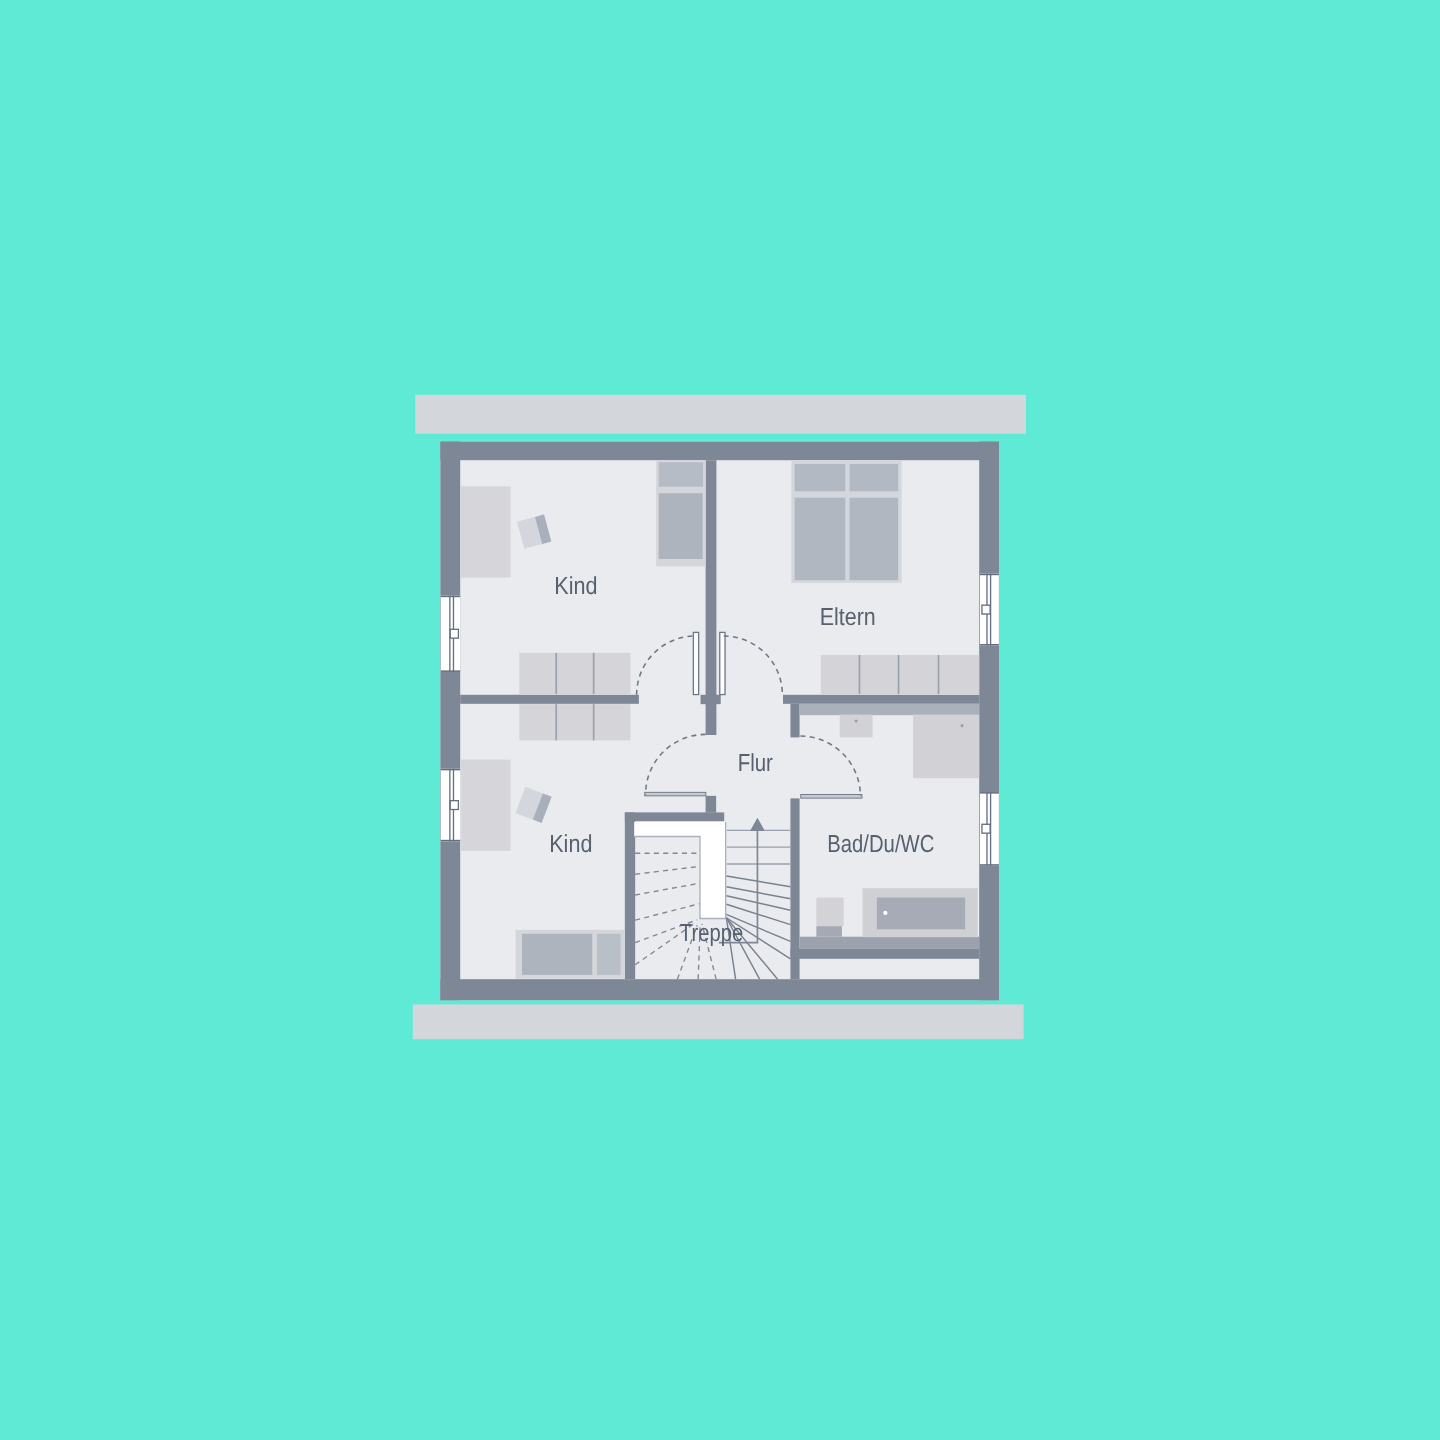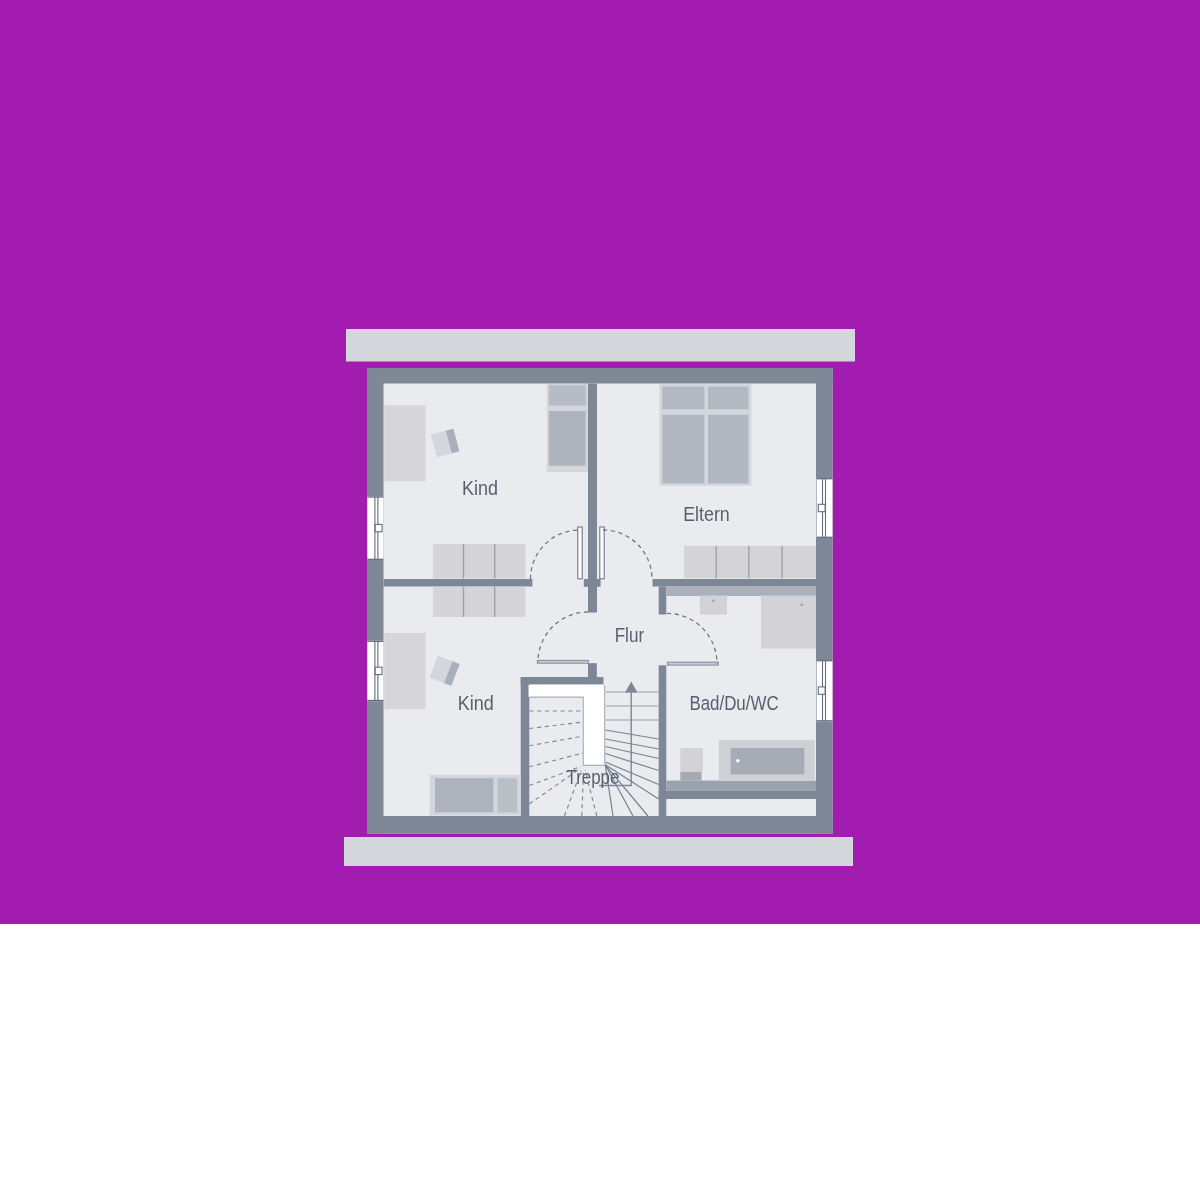--- a/index.html
+++ b/index.html
@@ -1,16 +1,16 @@
 <!DOCTYPE html>
 <html><head>
 <meta charset="utf-8">
 <style>
   html,body{margin:0;padding:0;background:#ffffff;}
-  .page{position:relative;width:1200px;height:924px;background:#a21caf;overflow:hidden;will-change:transform;
+  .page{position:relative;width:1200px;height:1200px;background:#5eead4;overflow:hidden;will-change:transform;
         font-family:"Liberation Sans", sans-serif;}
   svg{position:absolute;left:0;top:0;}
   text{font-family:"Liberation Sans", sans-serif;fill:#57616e;}
 </style>
 </head>
 <body>
 <div class="page">
 <svg width="1200" height="1200" viewBox="0 0 1200 1200">
 
   <rect x="346" y="329" width="509" height="32.5" fill="#d3d6da"></rect>

